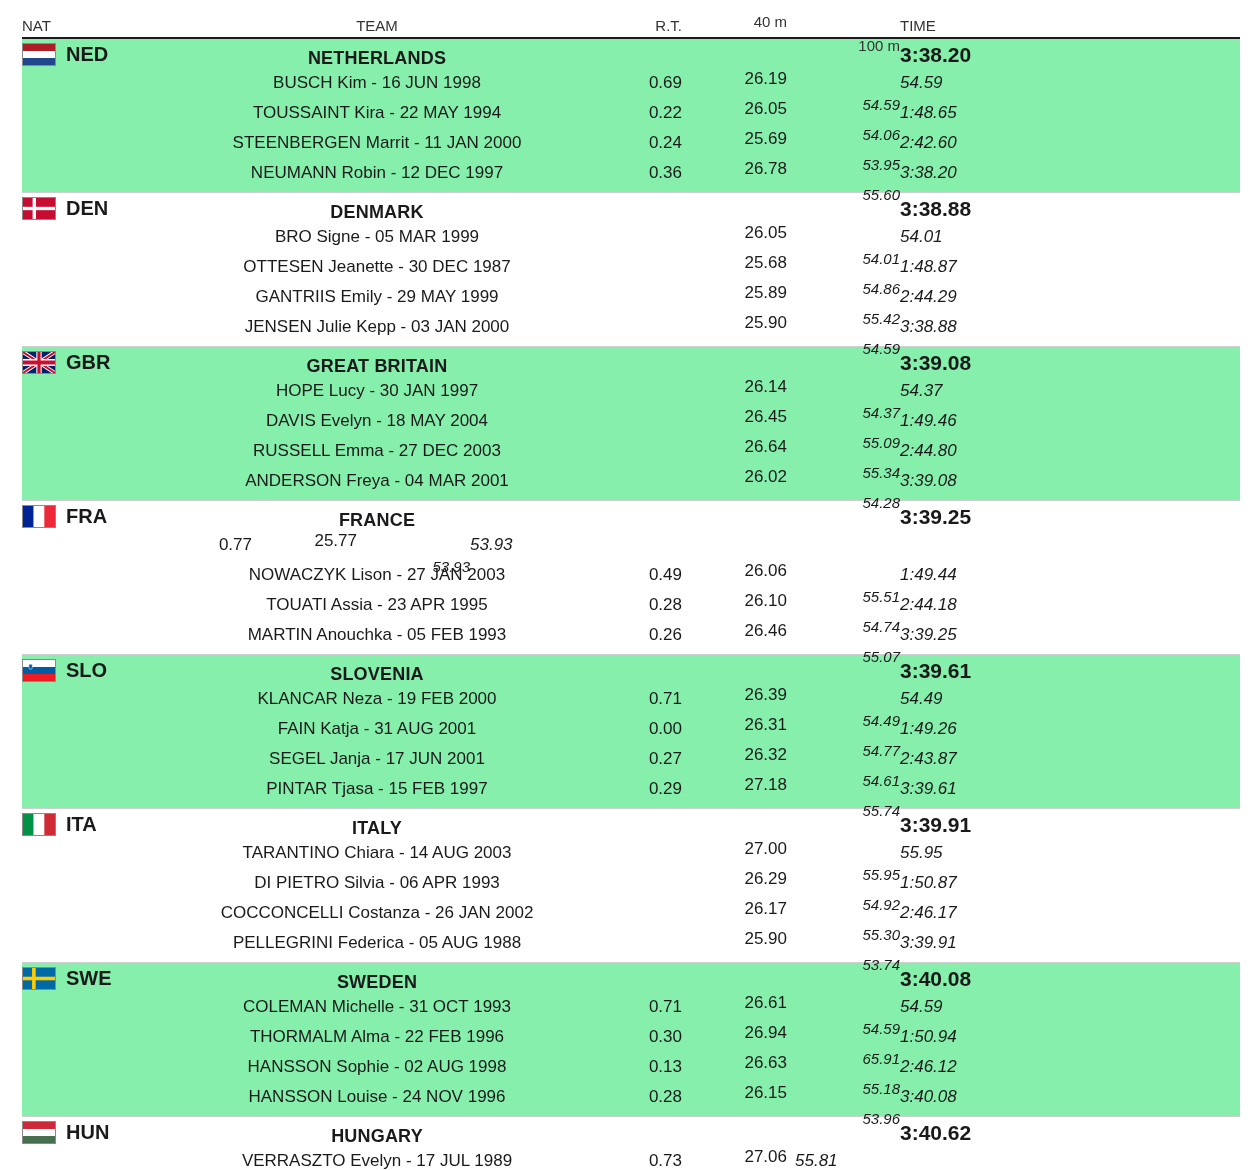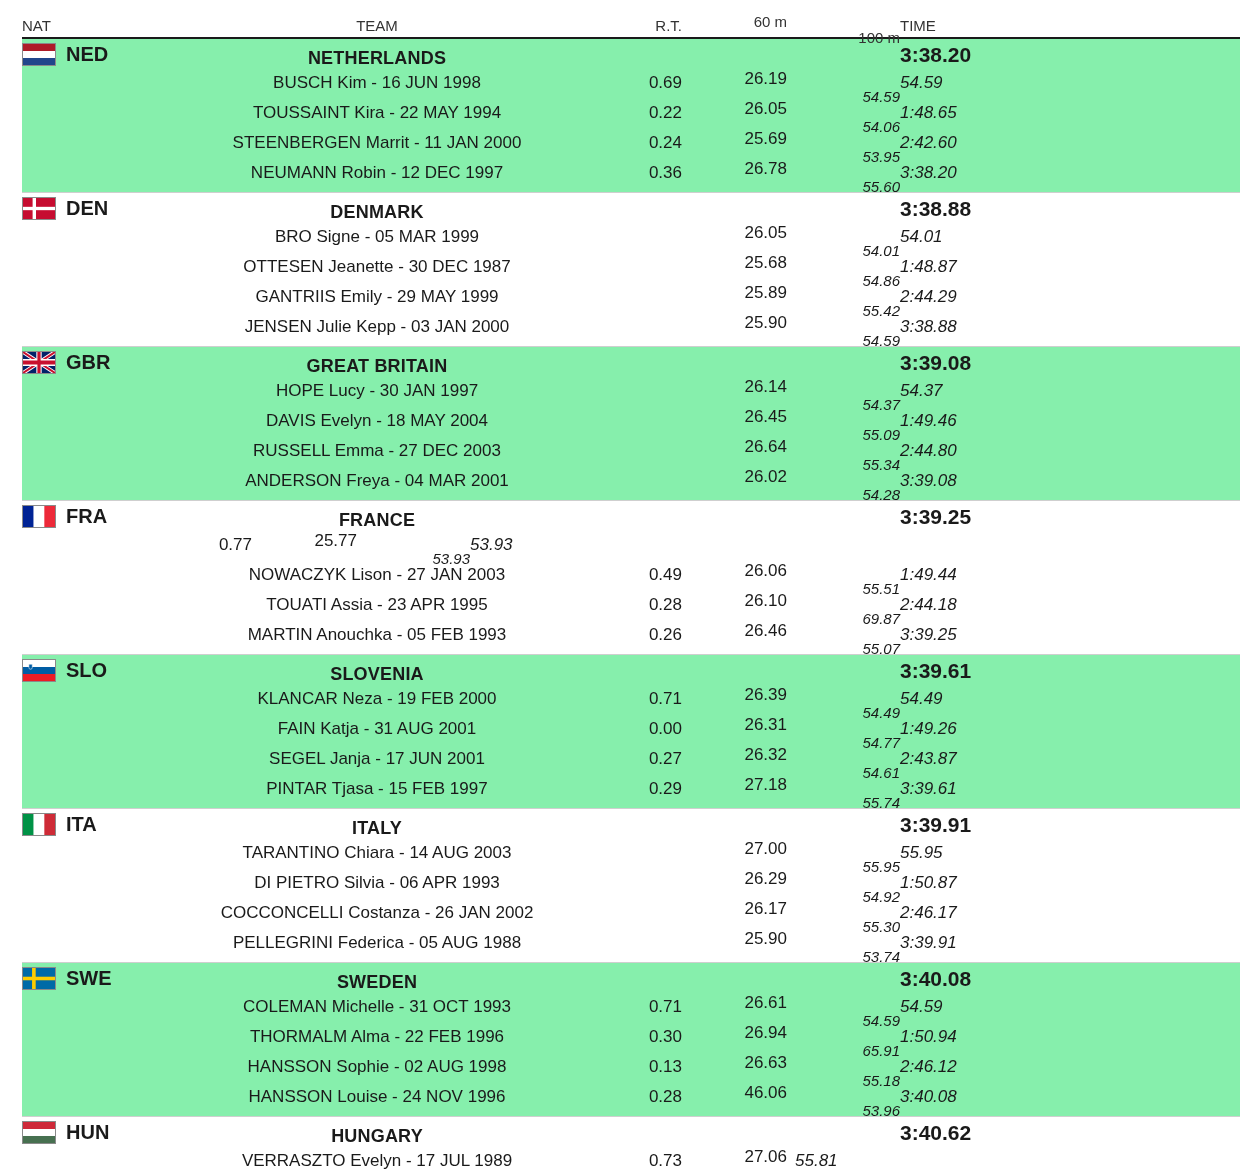--- a/index.html
+++ b/index.html
@@ -89,34 +89,34 @@
     font-size: 17px;
   }
   .swim-row .c-team  { line-height: 26px; }
   .swim-row .c-rt    { line-height: 26px; color: #1a1a1a; }
   .swim-row .c-50    { line-height: 26px; }
   .swim-row .c-100   { font-style: italic; font-size: 15px; line-height: 30px; }
   .swim-row .c-time  { font-style: italic; line-height: 26px; }
 
   
   .c-50  { position: relative; top: -4px; }
-  .c-100 { position: relative; top: 12px; }
+  .c-100 { position: relative; top: 20px; }
 
   .wrap2 { white-space: normal; }
 </style>
 </head>
 <body>
 
 <div class="results">
 
   <div class="hdr">
     <div class="c-nat">NAT</div>
     <div class="c-team">TEAM</div>
     <div class="c-rt">R.T.</div>
-    <div class="c-50">60 m</div>
+    <div class="c-50">40 m</div>
     <div class="c-100">100 m</div>
     <div class="c-time">TIME</div>
   </div>
 
   <div id="team-list">
       <div class="team-block shaded">
         <div class="team-head">
           <div class="c-nat">
             <span class="flag"><svg viewBox="0 0 30 20" preserveAspectRatio="none" width="100%" height="100%">
                 <rect width="30" height="6.67" fill="#AE1C28"></rect>
@@ -300,21 +300,21 @@
             <div class="c-rt">0.49</div>
             <div class="c-50">26.06</div>
             <div class="c-100">55.51</div>
             <div class="c-time">1:49.44</div>
           </div>
           <div class="swim-row">
             <div class="c-nat"></div>
             <div class="c-team wrap2">TOUATI Assia - 23 APR 1995</div>
             <div class="c-rt">0.28</div>
             <div class="c-50">26.10</div>
-            <div class="c-100">69.87</div>
+            <div class="c-100">54.74</div>
             <div class="c-time">2:44.18</div>
           </div>
           <div class="swim-row">
             <div class="c-nat"></div>
             <div class="c-team wrap2">MARTIN Anouchka - 05 FEB 1993</div>
             <div class="c-rt">0.26</div>
             <div class="c-50">26.46</div>
             <div class="c-100">55.07</div>
             <div class="c-time">3:39.25</div>
           </div>
@@ -461,21 +461,21 @@
             <div class="c-team wrap2">HANSSON Sophie - 02 AUG 1998</div>
             <div class="c-rt">0.13</div>
             <div class="c-50">26.63</div>
             <div class="c-100">55.18</div>
             <div class="c-time">2:46.12</div>
           </div>
           <div class="swim-row">
             <div class="c-nat"></div>
             <div class="c-team wrap2">HANSSON Louise - 24 NOV 1996</div>
             <div class="c-rt">0.28</div>
-            <div class="c-50">46.06</div>
+            <div class="c-50">26.15</div>
             <div class="c-100">53.96</div>
             <div class="c-time">3:40.08</div>
           </div>
         </div>
       </div>
       <div class="team-block">
         <div class="team-head">
           <div class="c-nat">
             <span class="flag"><svg viewBox="0 0 30 20" preserveAspectRatio="none" width="100%" height="100%">
                 <rect width="30" height="6.67" fill="#CE2939"></rect>

